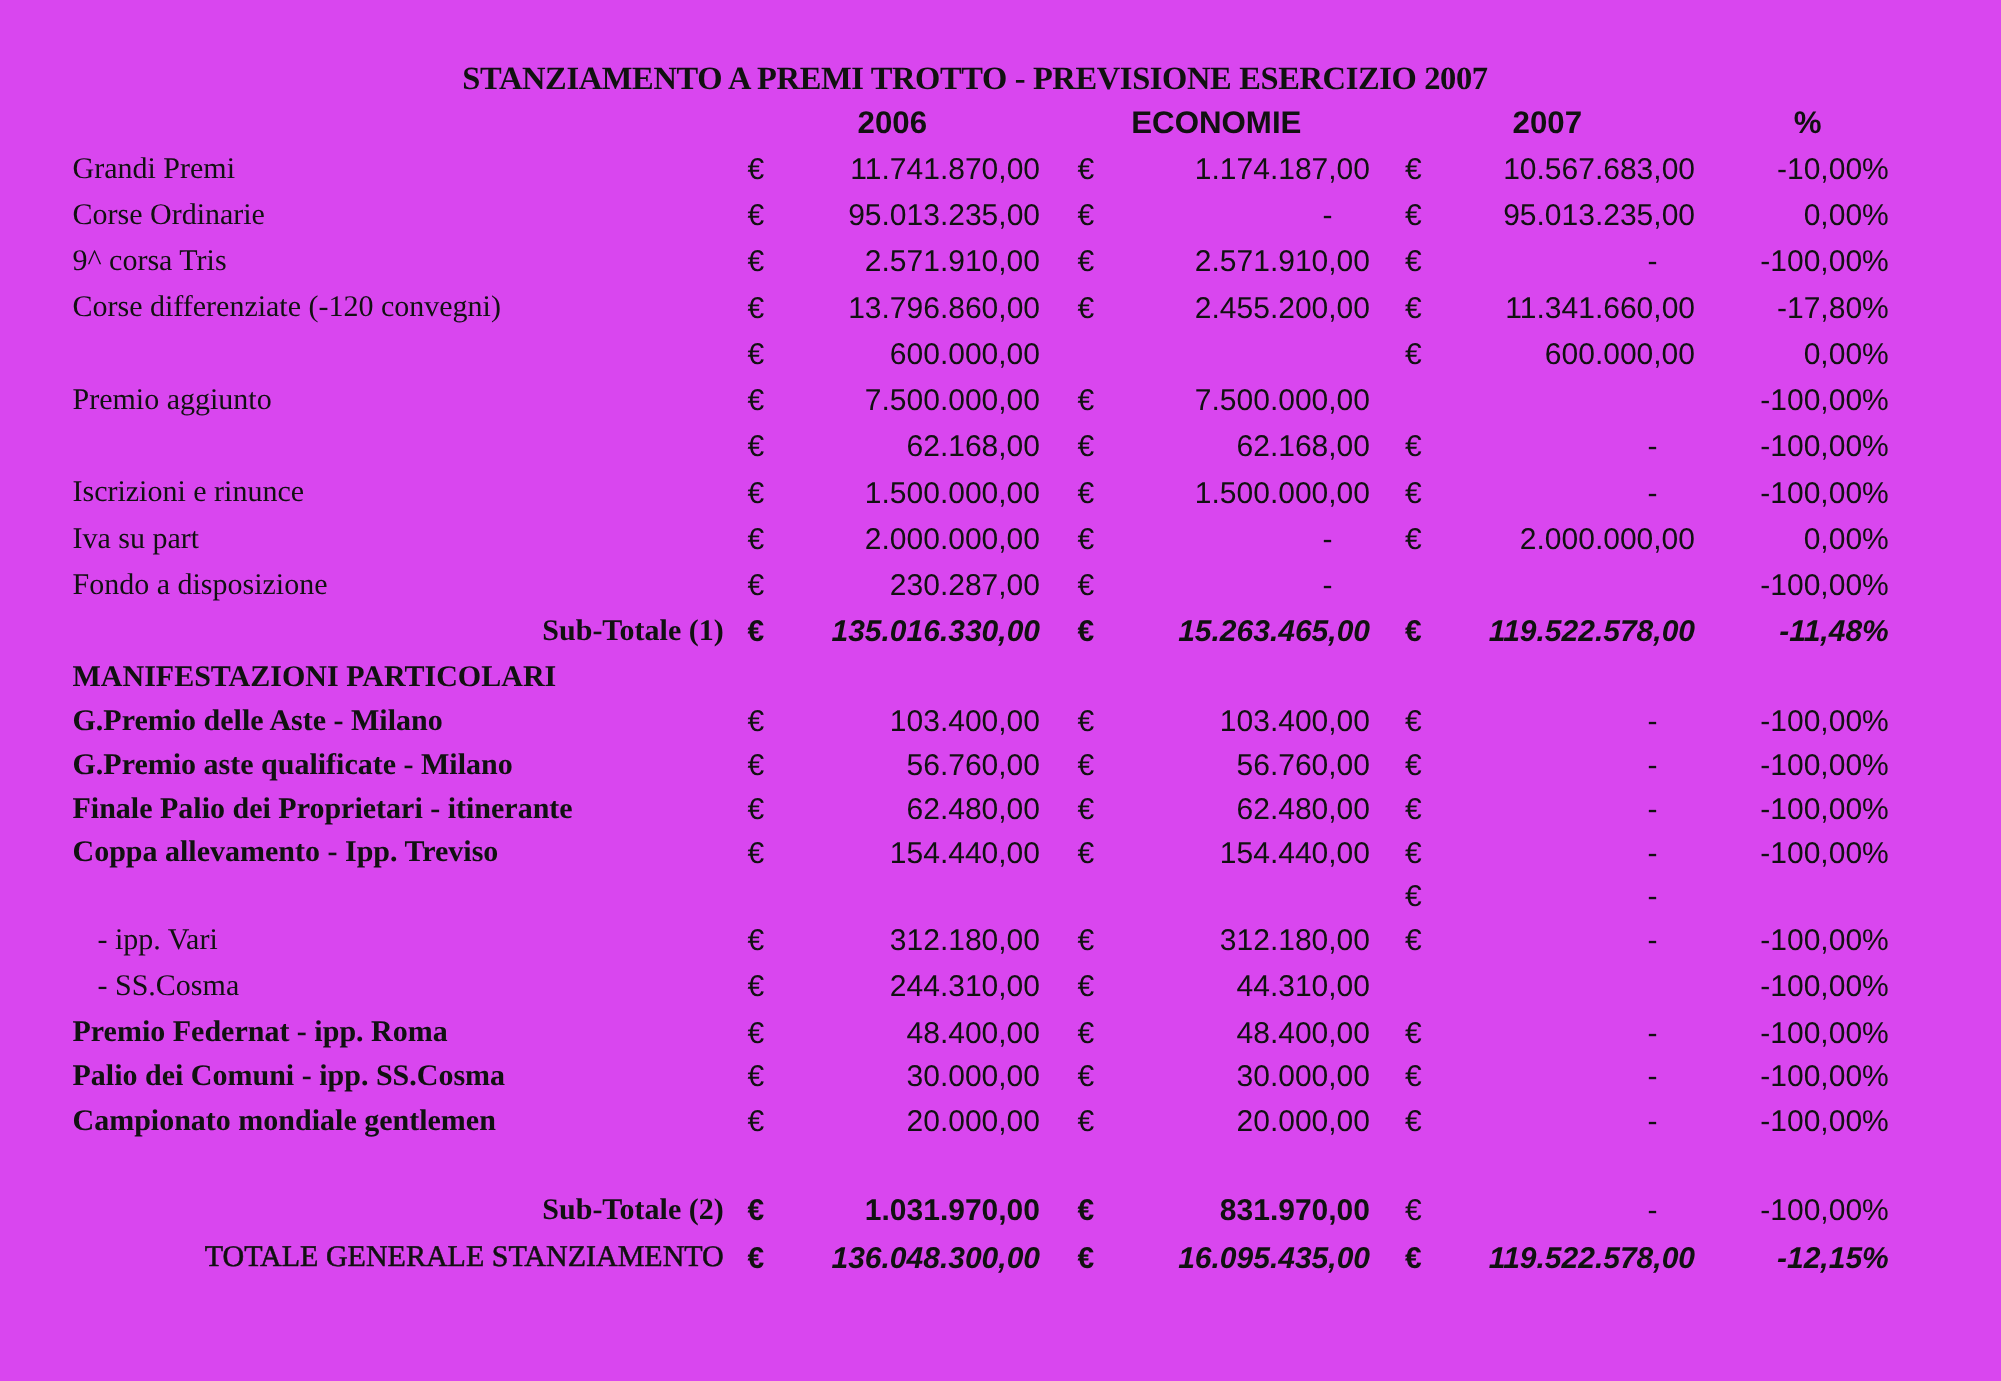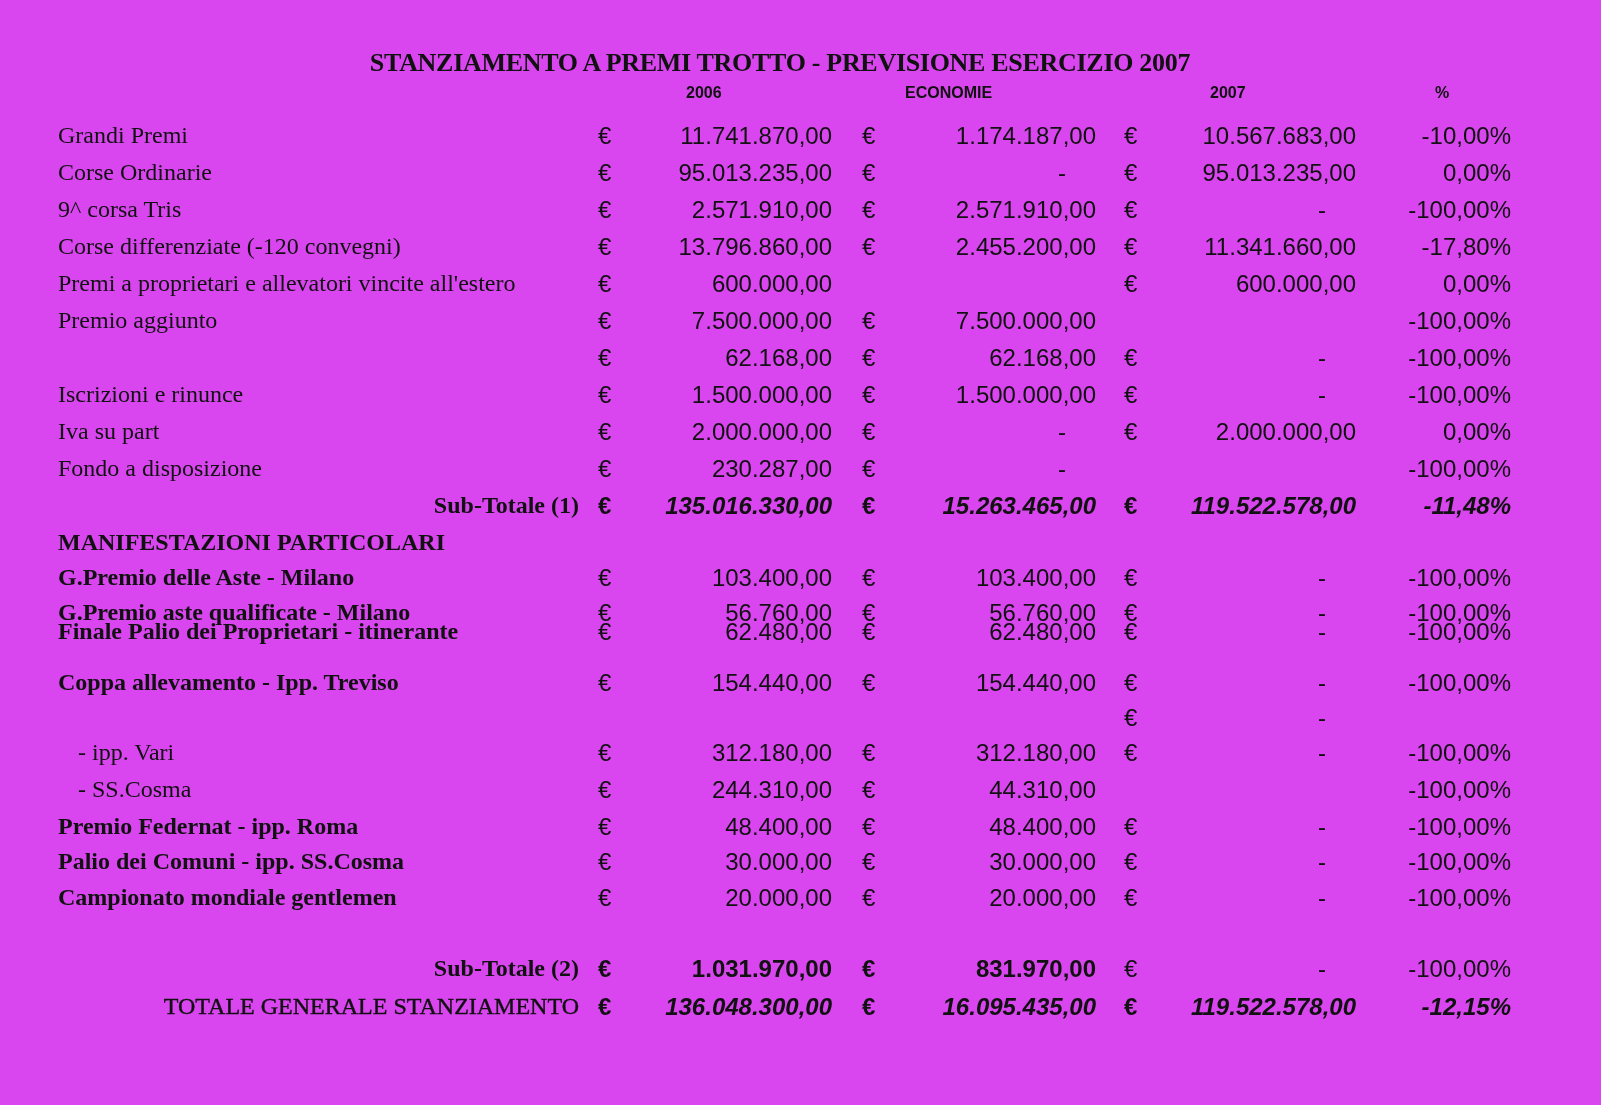--- a/index.html
+++ b/index.html
@@ -2,21 +2,21 @@
 <html><head>
 <meta charset="utf-8">
 <style>
   html, body { margin: 0; padding: 0; background: #ffffff; }
   body { width: 1601px; height: 1105px; position: relative; overflow: hidden; color: #111; }
   .page { position: absolute; left: 0; top: 0; width: 1601px; height: 1105px; background: #d946ef; }
   .title {
     position: absolute; left: 0; top: 48px; width: 1560px; text-align: center;
     font-family: "Liberation Serif", serif; font-weight: bold; font-size: 26px; letter-spacing: -0.3px;
   }
-  .hdr { position: absolute; top: 84px; font-family: "Liberation Sans", sans-serif; font-weight: bold; font-size: 16px; }
+  .hdr { position: absolute; top: 84px; font-family: "Liberation Sans", sans-serif; font-weight: bold; font-size: 25px; }
   .row { position: absolute; left: 0; width: 1601px; height: 36px; }
   .lbl {
     position: absolute; left: 58px; top: 0; font-family: "Liberation Serif", serif; font-size: 24px;
     white-space: nowrap; overflow: hidden;
   }
   .lbl.b { font-weight: bold; }
   .lbl.right { left: auto; right: 1022px; text-align: right; font-weight: bold; }
   .lbl.clip { width: 540px; }
   .lbl.ind { left: 78px; }
   .eur { position: absolute; top: 0; font-family: "Liberation Sans", sans-serif; font-size: 24px; }
@@ -75,21 +75,20 @@
     <span class="lbl">Corse differenziate (-120 convegni)</span>
     <span class="eur e1">€</span>
     <span class="num n1">13.796.860,00</span>
     <span class="eur e2">€</span>
     <span class="num n2">2.455.200,00</span>
     <span class="eur e3">€</span>
     <span class="num n3">11.341.660,00</span>
     <span class="num n4">-17,80%</span>
   </div>
   <div class="row" style="top:270px">
-    <span class="lbl clip">Premi a proprietari e allevatori vincite all'estero</span>
     <span class="eur e1">€</span>
     <span class="num n1">600.000,00</span>
     <span class="eur e3">€</span>
     <span class="num n3">600.000,00</span>
     <span class="num n4">0,00%</span>
   </div>
   <div class="row" style="top:307px">
     <span class="lbl">Premio aggiunto</span>
     <span class="eur e1">€</span>
     <span class="num n1">7.500.000,00</span>
@@ -163,21 +162,21 @@
   <div class="row" style="top:599px">
     <span class="lbl b">G.Premio aste qualificate - Milano</span>
     <span class="eur e1">€</span>
     <span class="num n1">56.760,00</span>
     <span class="eur e2">€</span>
     <span class="num n2">56.760,00</span>
     <span class="eur e3">€</span>
     <span class="num dash3">-</span>
     <span class="num n4">-100,00%</span>
   </div>
-  <div class="row" style="top:618px">
+  <div class="row" style="top:634px">
     <span class="lbl b">Finale Palio dei Proprietari - itinerante</span>
     <span class="eur e1">€</span>
     <span class="num n1">62.480,00</span>
     <span class="eur e2">€</span>
     <span class="num n2">62.480,00</span>
     <span class="eur e3">€</span>
     <span class="num dash3">-</span>
     <span class="num n4">-100,00%</span>
   </div>
   <div class="row" style="top:669px">

